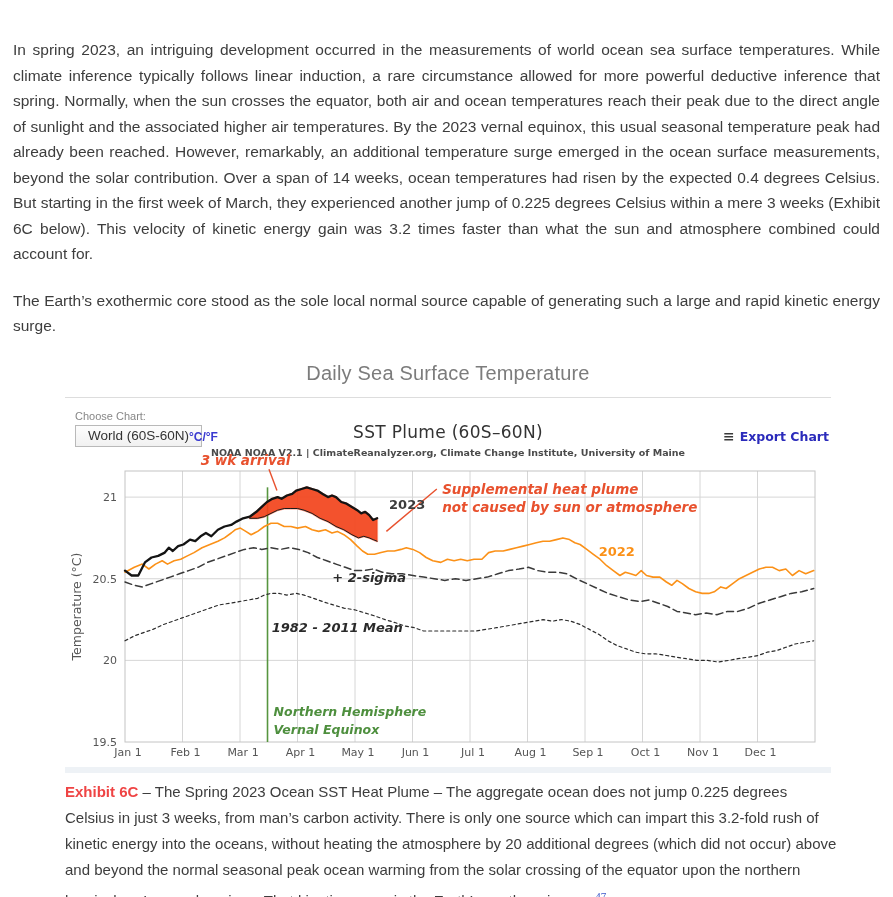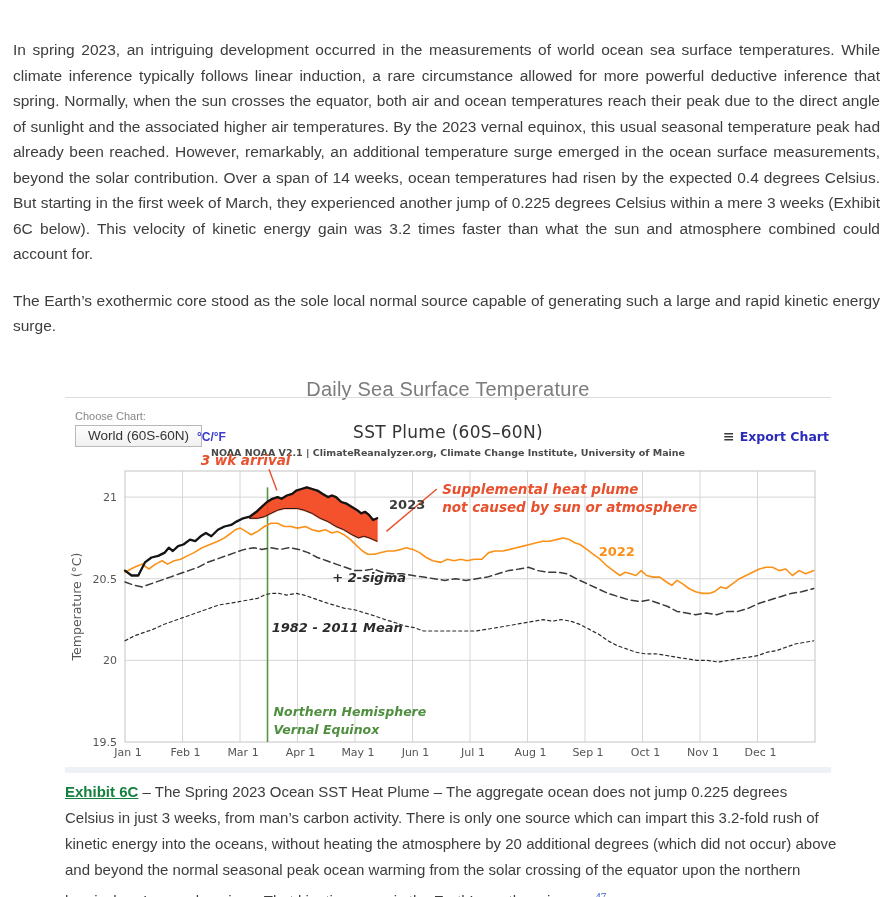--- a/index.html
+++ b/index.html
@@ -1,33 +1,33 @@
 <!DOCTYPE html>
 <html><head>
 <meta charset="utf-8">
 <style>
   html,body{margin:0;padding:0;background:#fff;}
   .page{width:893px;padding:25px 13px 10px;box-sizing:border-box;font-family:"Liberation Sans",sans-serif;color:#3d3d3d;margin-top:12px;}
   p.body-text{font-size:15.5px;line-height:25.5px;text-align:justify;margin:0 0 21px;}
   .widget{position:relative;width:766px;height:413px;margin:14px 0 6px 52px;}
-  .w-title{position:absolute;top:18px;left:0;right:0;text-align:center;font-size:20px;color:#7c7c7c;letter-spacing:.2px;}
+  .w-title{position:absolute;top:2px;left:0;right:0;text-align:center;font-size:20px;color:#7c7c7c;letter-spacing:.2px;}
   .w-divider{position:absolute;top:37px;left:0;right:0;height:1px;background:#ddd;}
   .choose-label{position:absolute;top:50px;left:10px;font-size:11px;color:#878787;}
   .area-btn{position:absolute;top:65px;left:10px;font-family:"Liberation Sans",sans-serif;font-size:13.5px;color:#333;
     background:linear-gradient(#fdfdfd,#f1f1f1);border:1px solid #b9b9b9;border-radius:0;padding:2px 12px 3px;cursor:pointer;}
-  .unit-toggle{position:absolute;top:70px;left:132px;font-size:12px;font-weight:bold;color:#3a3ad0;text-decoration:none;cursor:pointer;}
+  .unit-toggle{position:absolute;top:70px;left:124px;font-size:12px;font-weight:bold;color:#3a3ad0;text-decoration:none;cursor:pointer;}
   .chart-head{position:absolute;top:62px;left:0;right:0;text-align:center;pointer-events:none;}
   .chart-title{font-size:17px;color:#333;font-weight:500;letter-spacing:.3px;font-family:"DejaVu Sans",sans-serif;}
   .chart-subtitle{margin-top:5px;font-size:9.5px;font-weight:bold;color:#4a4a4a;font-family:"DejaVu Sans",sans-serif;}
   .export-btn{position:absolute;top:68px;right:2px;font-size:12.5px;font-weight:bold;color:#2b2bbb;text-decoration:none;cursor:pointer;font-family:"DejaVu Sans",sans-serif;}
   .export-btn .burger{color:#3a3a3a;margin-right:5px;font-size:14px;}
   svg#chart{position:absolute;top:87px;left:0;}
   .bottom-strip{position:absolute;bottom:0;left:0;right:0;height:6px;background:#eef2f6;}
   .caption{margin:0 0 0 52px;width:772px;font-size:15px;line-height:26px;color:#3d3d3d;text-align:left;}
-  .caption b{color:#15803d;text-decoration:underline;}
+  .caption b{color:#ef4444;}
   .caption sup{color:#3a56c8;font-size:11px;font-family:Liberation Serif, serif;}
   
   .tick{font:11px "DejaVu Sans",sans-serif;fill:#555;}
   .axis-title{font:12.5px "DejaVu Sans",sans-serif;fill:#555;}
   .ann{font-family:"DejaVu Sans",sans-serif;font-style:italic;font-weight:bold;}
   .plain-ann{font-family:"DejaVu Sans",sans-serif;font-weight:600;}
 </style>
 </head>
 <body>
 

